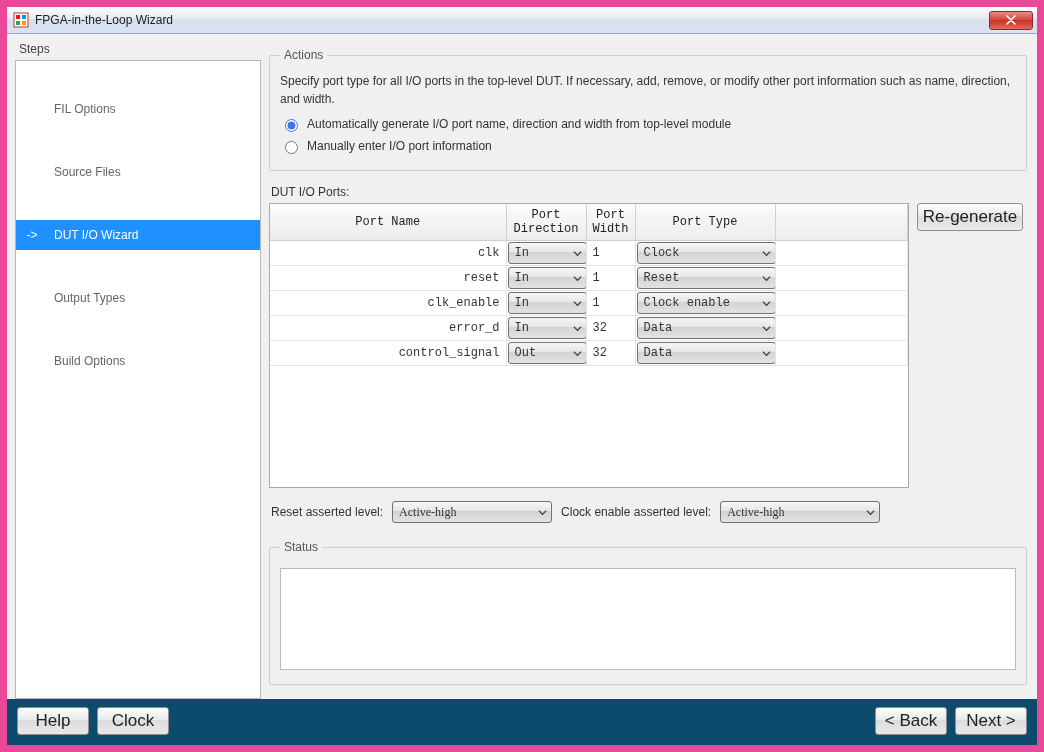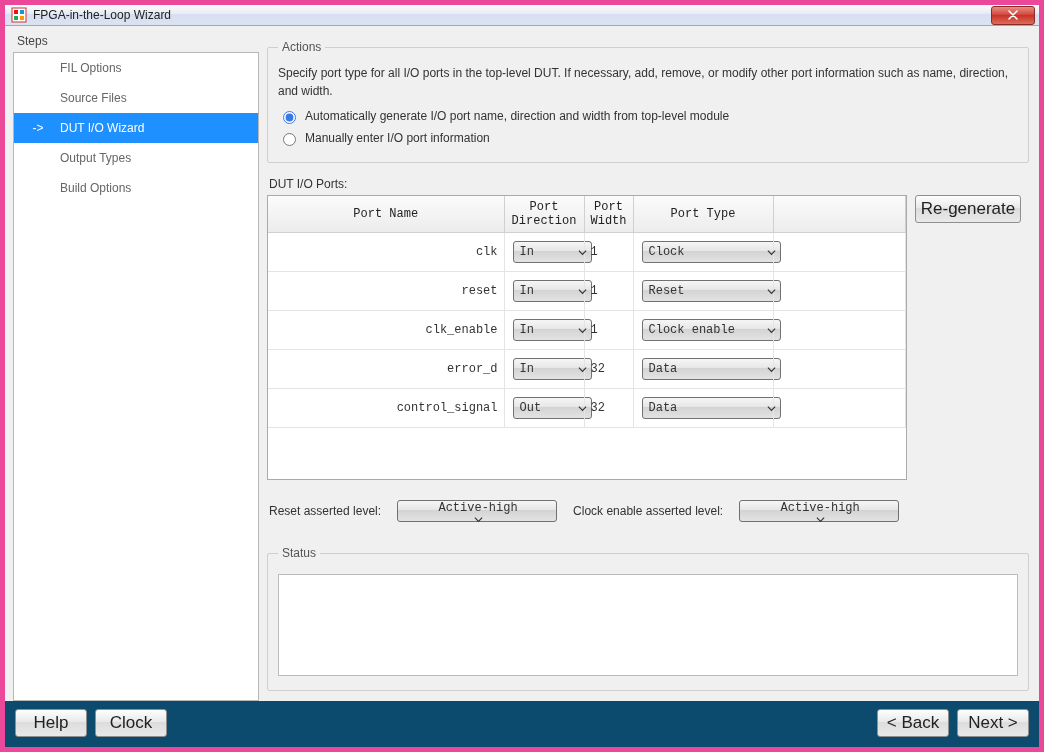--- a/index.html
+++ b/index.html
@@ -7,21 +7,21 @@
     margin: 0;
     font-family: "Segoe UI", Tahoma, sans-serif;
     font-size: 12px;
     background: #f0f0f0;
     color: #333;
   }
   .window {
     width: 1044px;
     height: 752px;
     background: #fff;
-    border: 5px solid #ec4899;
+    border: 7px solid #ec4899;
     display: flex;
     flex-direction: column;
     position: relative;
   }
   .titlebar {
     height: 27px;
     background: linear-gradient(#fdfdfe, #e6eaf3 45%, #d7dff0 46%, #dbe3f3);
     border-bottom: 1px solid #9aa7c7;
     display: flex;
     align-items: center;
@@ -64,24 +64,25 @@
   .steps-label { padding:2px 4px 4px 4px; color:#444; }
   .steps-box {
     flex:1;
     border:1px solid #b7b7b7;
     background:#fff;
     margin-right:8px;
   }
   .step-item {
     display:flex;
     align-items:center;
-    padding:8px 8px 8px 16px;
+    padding:8px 8px 8px 8px;
     gap:14px;
     color:#666;
     cursor:default;
+    margin-top:33px;
   }
   .step-item .arrow { width:16px; text-align:center; color:inherit;}
   .step-item.active {
     background:#1e90ff;
     color:#fff;
   }
   .right-panel {
     flex:1;
     display:flex;
     flex-direction:column;
@@ -156,23 +157,23 @@
     width:100%;
     height:22px;
     border:1px solid #717171;
     border-radius:3px;
     background:linear-gradient(#f6f6f6,#e6e6e6 45%,#d3d3d3 46%,#e3e3e3);
     display:flex;align-items:center;justify-content:space-between;
     padding:0 4px 0 6px;
     font-family:"Courier New",monospace;
     font-size:12px;
     cursor:pointer;
-    margin:8px;
-  }
-  .combo.sans { font-family:Liberation Mono, monospace;flex-direction:column; }
+    margin:1px;
+  }
+  .combo.sans { font-family:Liberation Serif, serif; }
   .combo .chev{display:inline-flex;}
   .combo .chev svg{width:9px;height:9px;}
   .col-name{width:236px;}
   .col-dir{width:80px;}
   .col-width{width:48px;}
   .col-type{width:140px;}
   .col-spacer{}
   .bottom-options {
     display:flex;
     align-items:center;

